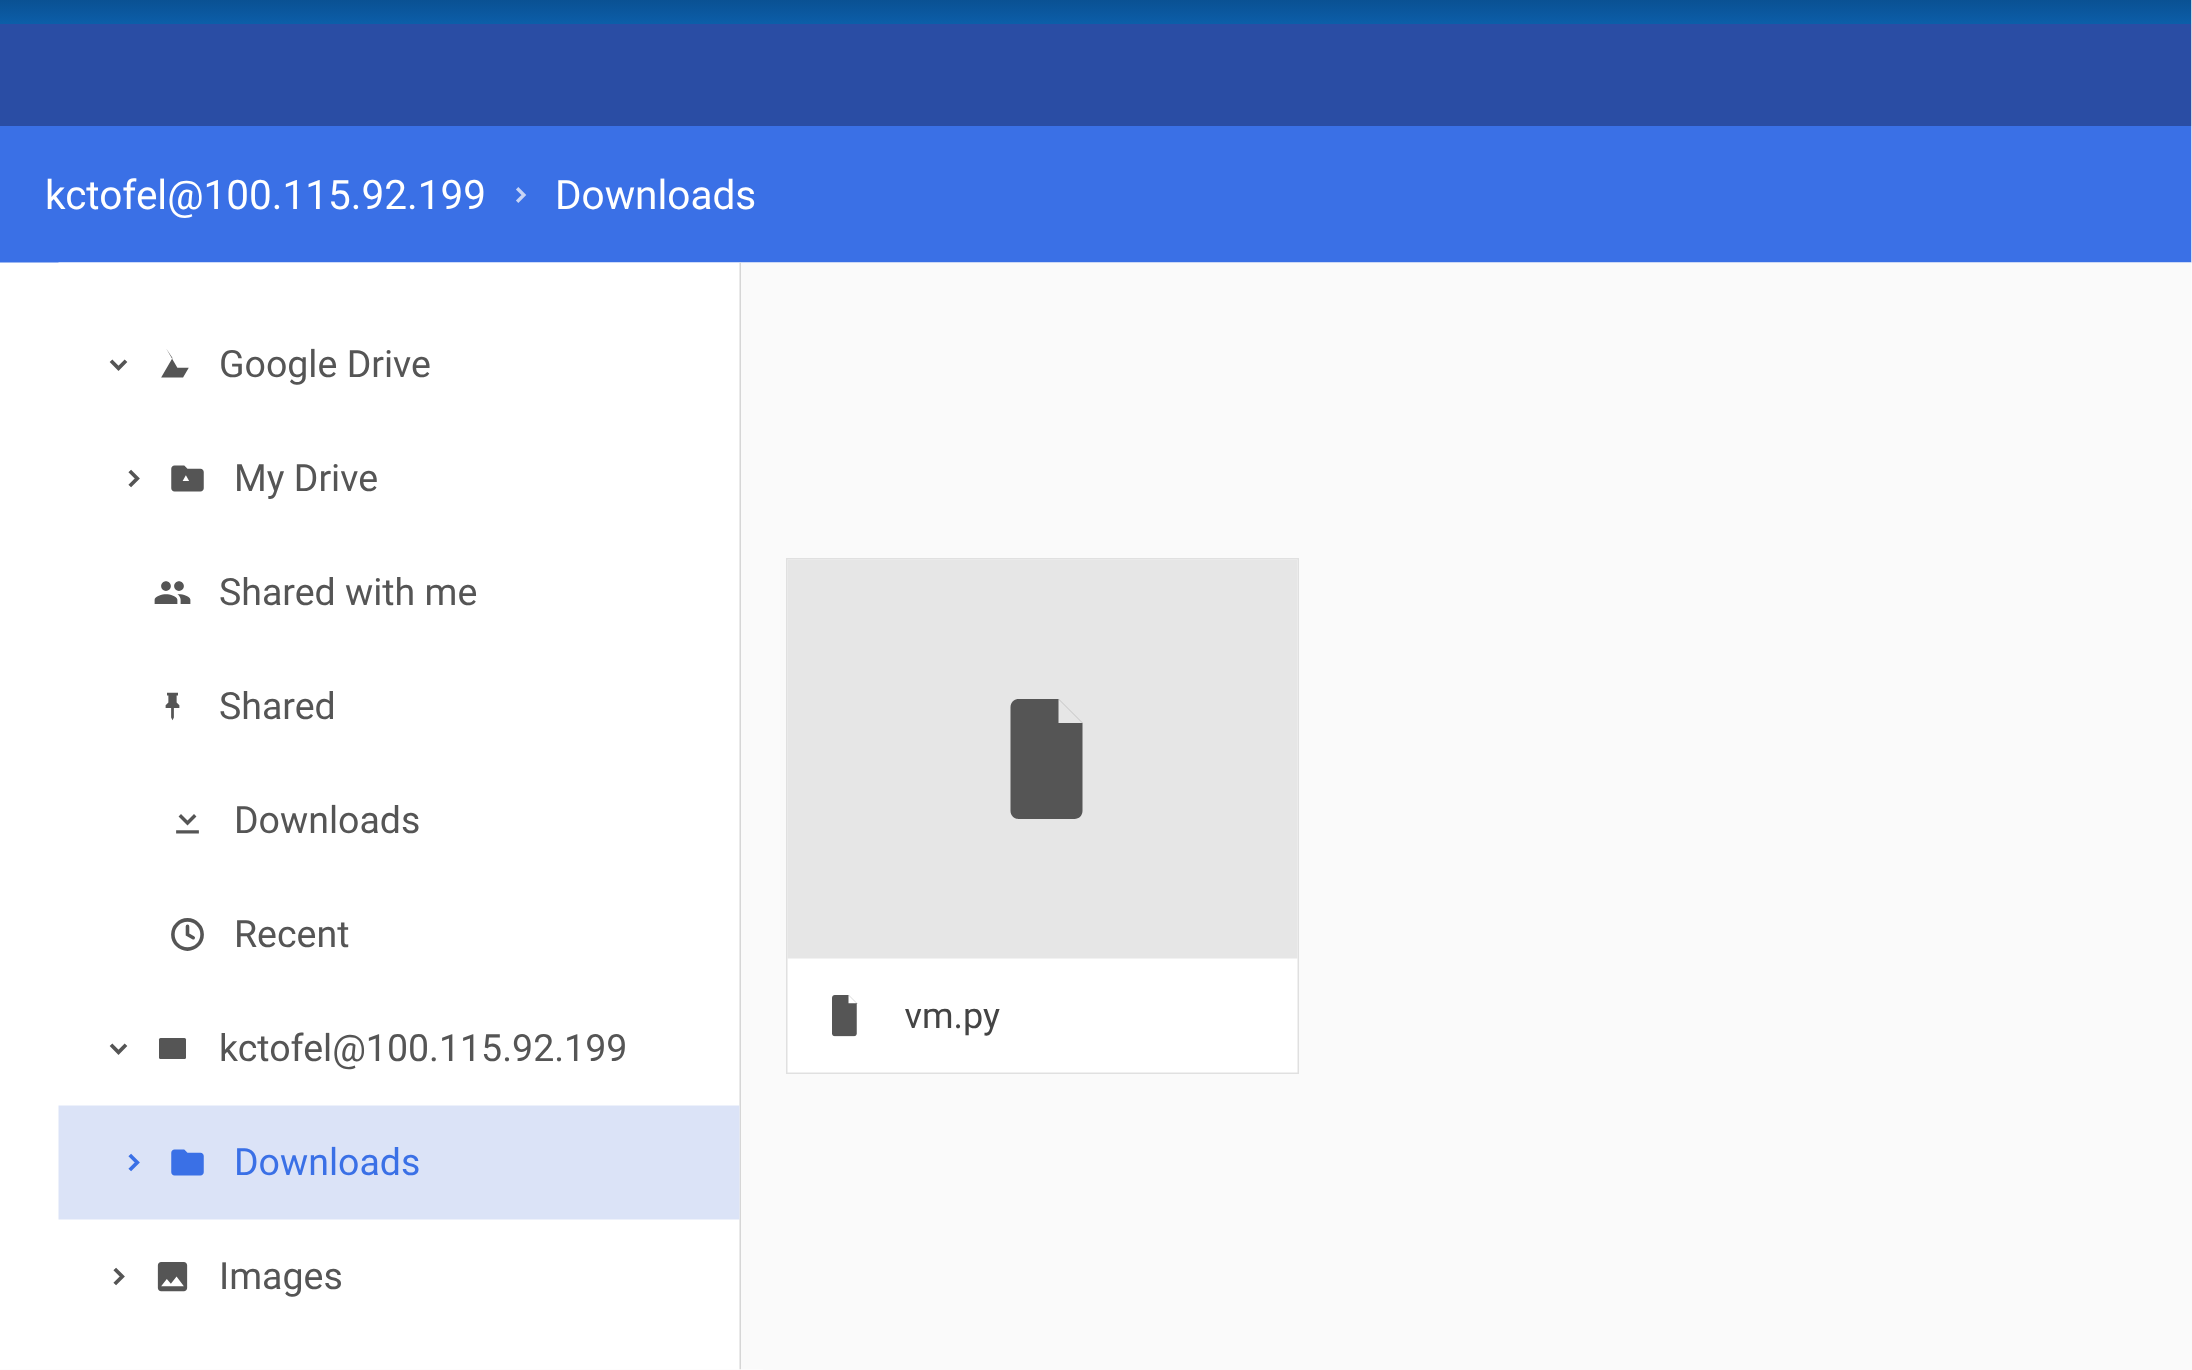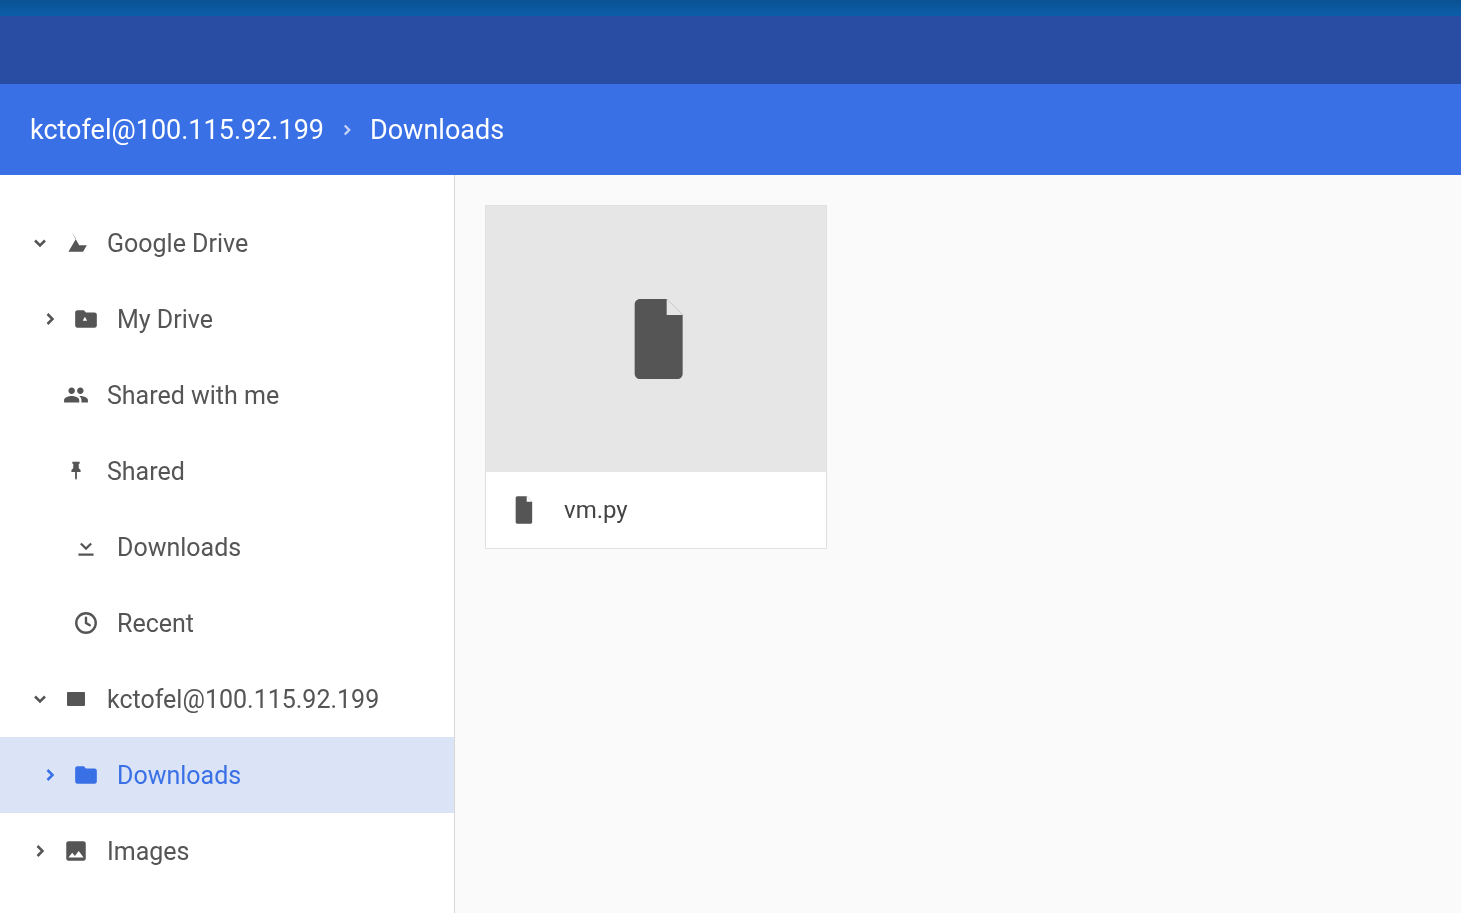--- a/index.html
+++ b/index.html
@@ -37,20 +37,21 @@
       cursor: pointer;
     }
     .chevron-sep {
       margin: 0 14px;
       display: inline-flex;
       align-items: center;
     }
     .main-area {
       display: flex;
       height: calc(100% - 175px);
+      margin-left: 39px;
     }
     .sidebar {
       width: 455px;
       border-right: 1px solid #d6d6d6;
       padding-top: 30px;
       background: #fff;
     }
     .nav-item {
       display: flex;
       align-items: center;
@@ -95,21 +96,21 @@
     }
     .nav-label {
       flex: 1;
     }
     .content {
       flex: 1;
       background: #fafafa;
       padding: 30px;
       display: flex;
       gap: 0;
-      align-items: flex-start;
+      align-items: center;
     }
     .file-card {
       width: 342px;
       background: #fff;
       border: 1px solid #e0e0e0;
       cursor: pointer;
     }
     .file-thumb {
       height: 266px;
       background: #e6e6e6;

